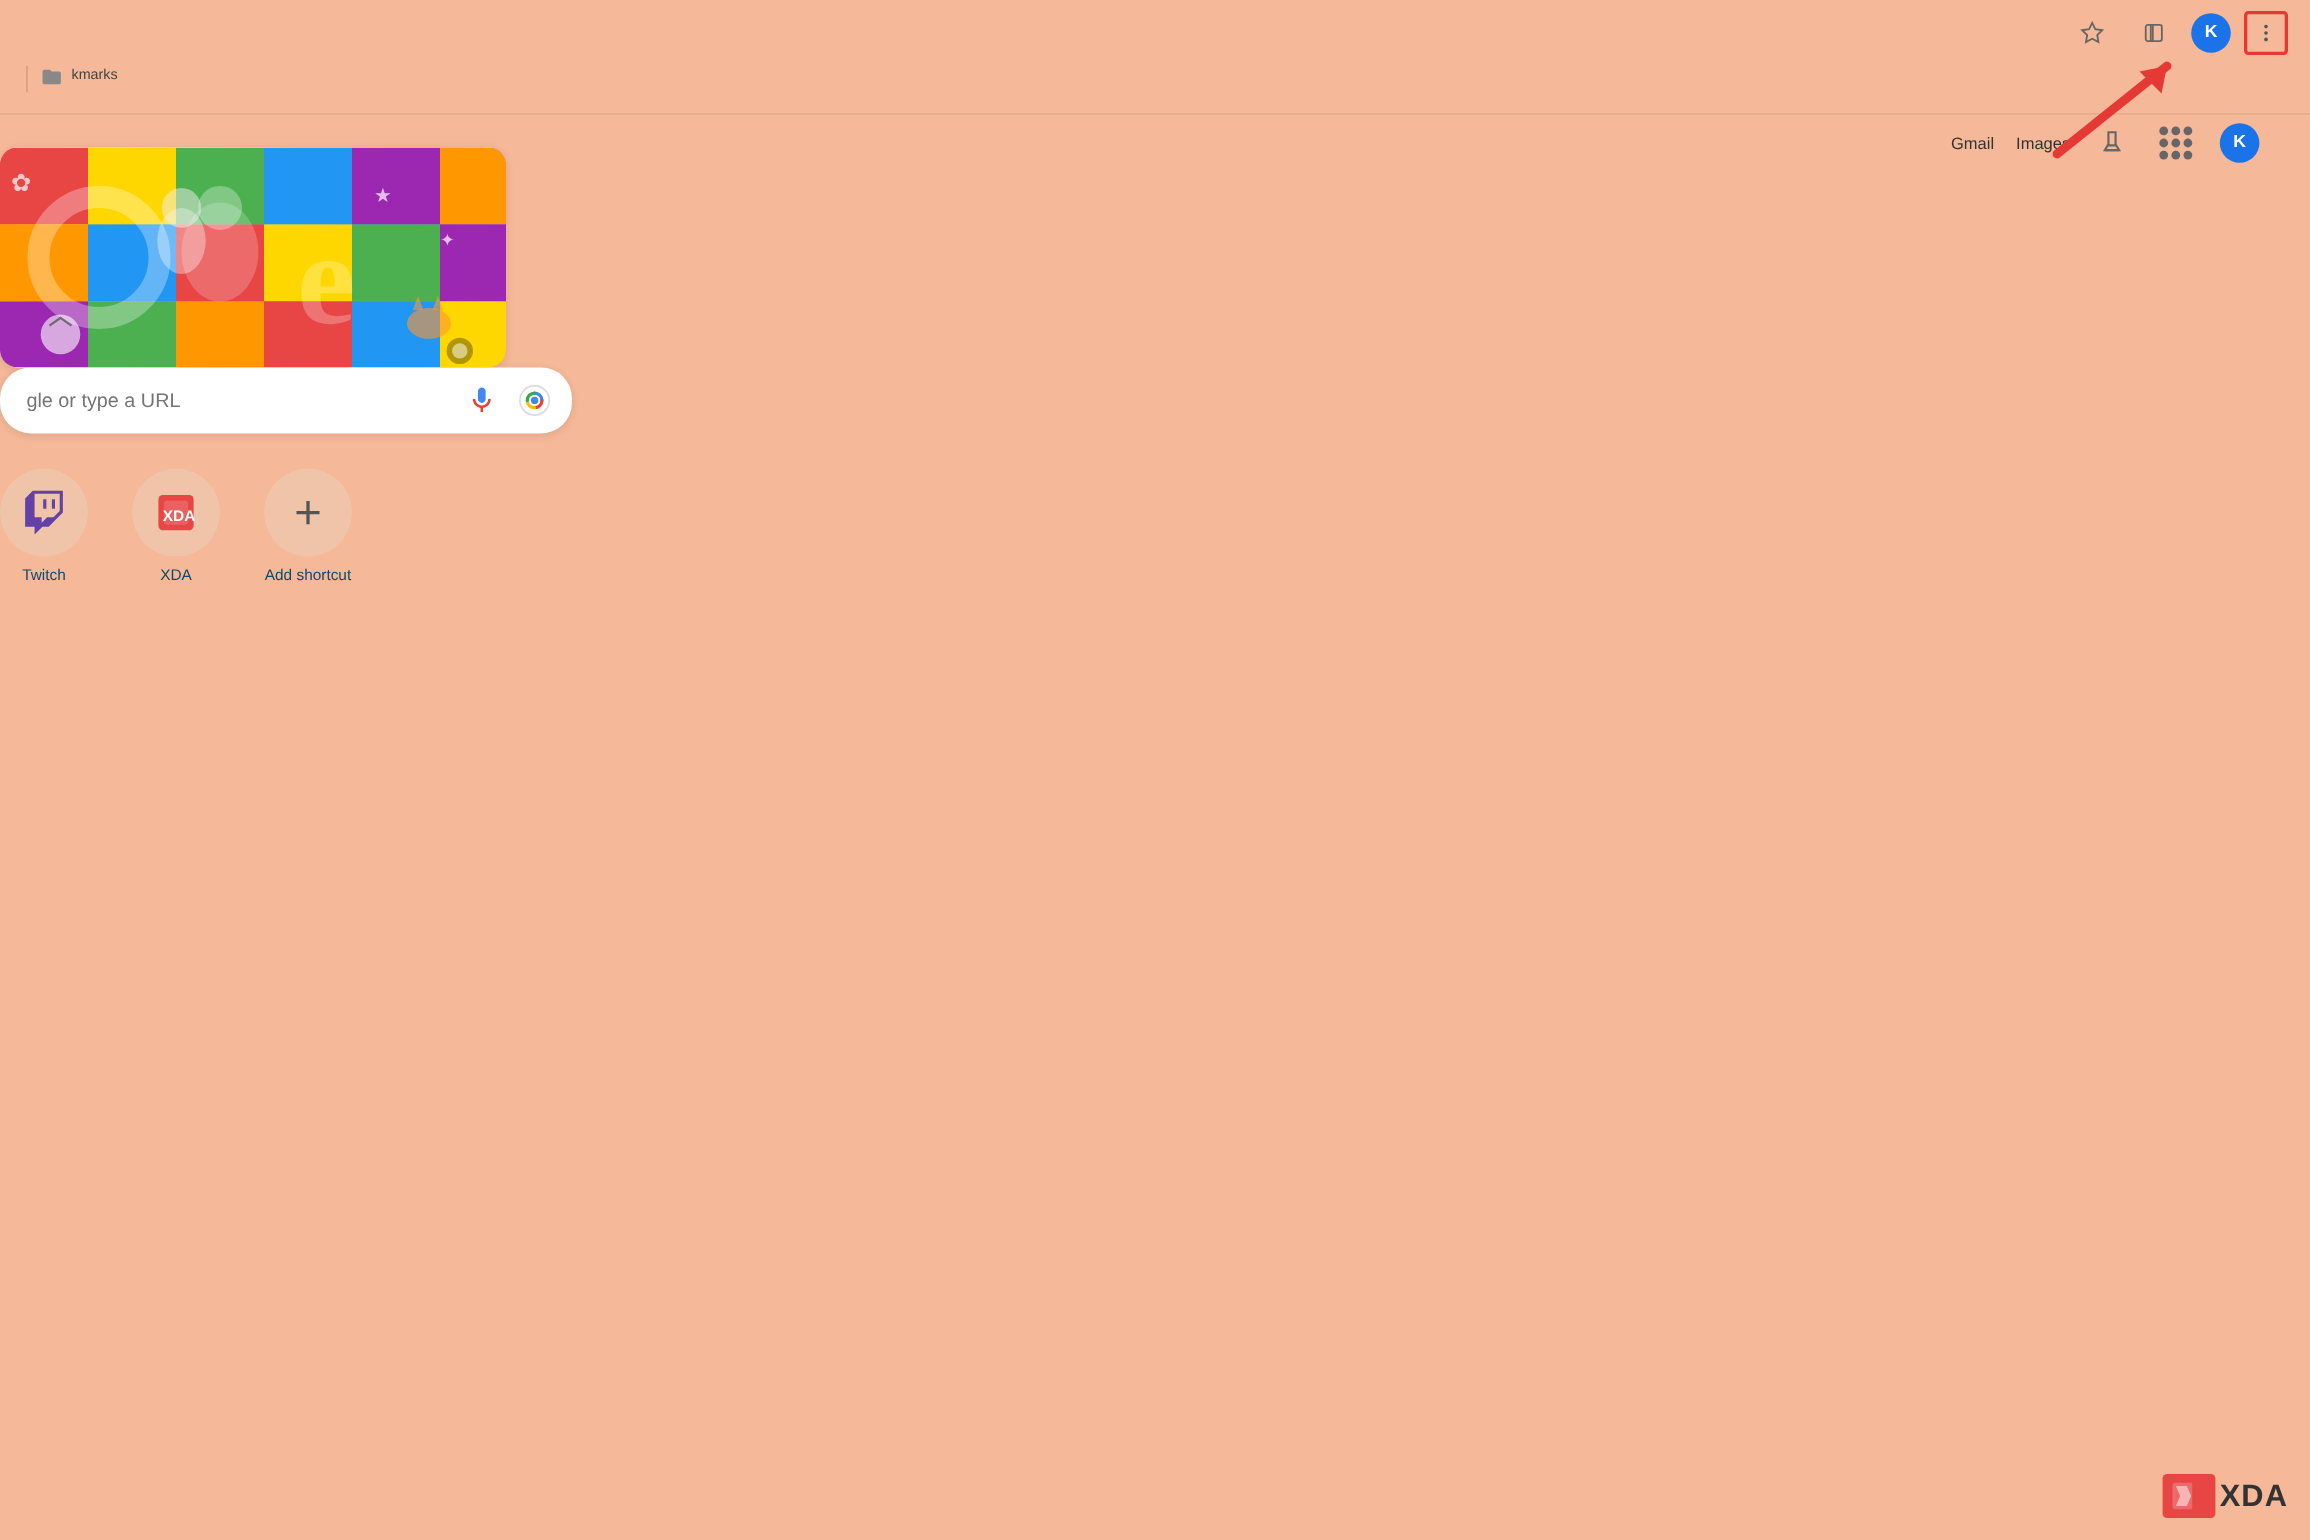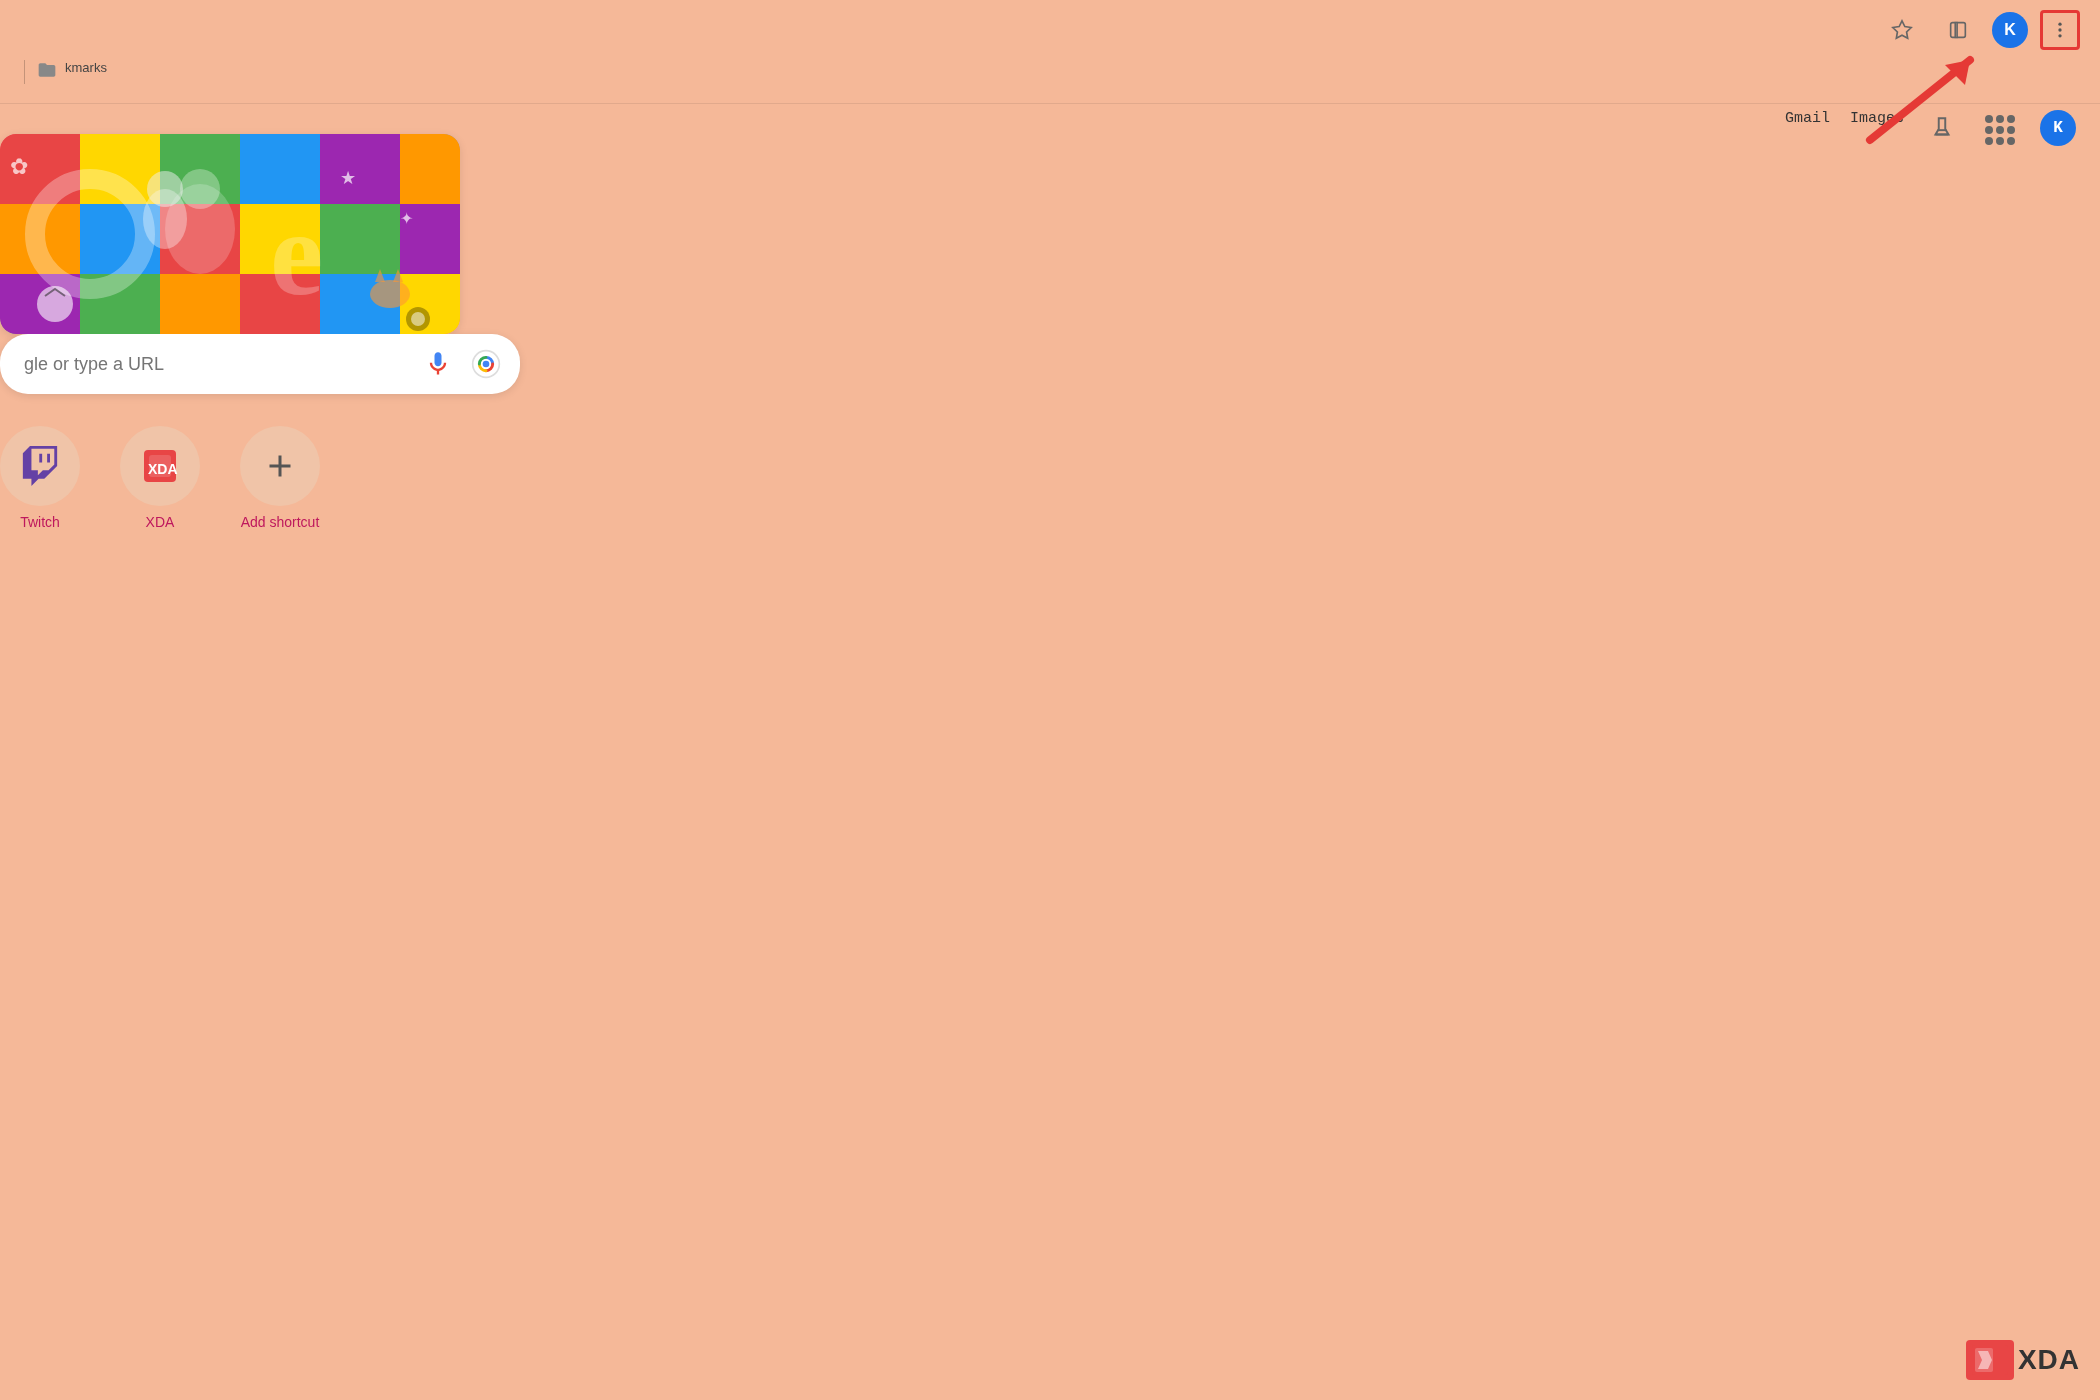--- a/index.html
+++ b/index.html
@@ -188,21 +188,21 @@
       height: 80px;
       border-radius: 50%;
       display: flex;
       align-items: center;
       justify-content: center;
       font-size: 28px;
     }
 
     .shortcut-label {
       font-size: 14px;
-      color: #be185d;
+      color: #0c4a6e;
       text-align: center;
     }
 
     
     .twitch-circle {
       background: #f0c4a8;
     }
 
     
     .xda-circle {
@@ -211,24 +211,24 @@
 
     
     .add-circle {
       background: #f0c4a8;
     }
 
     
     .top-right-links {
       position: absolute;
       top: 110px;
-      right: 24px;
-      display: flex;
+      right: 46px;
+      display: flex;
+      align-items: center;
       gap: 20px;
-      font-family: Liberation Mono, monospace;
     }
 
     .top-link {
       font-size: 15px;
       color: #333;
       cursor: pointer;
       text-decoration: none;
     }
 
     .apps-btn {

